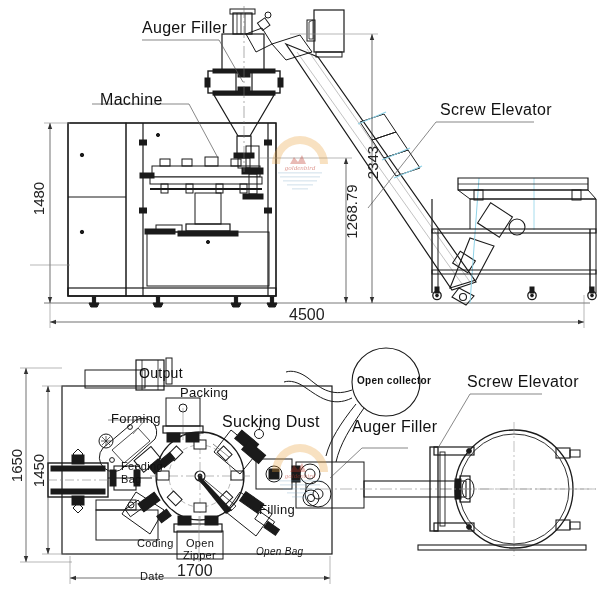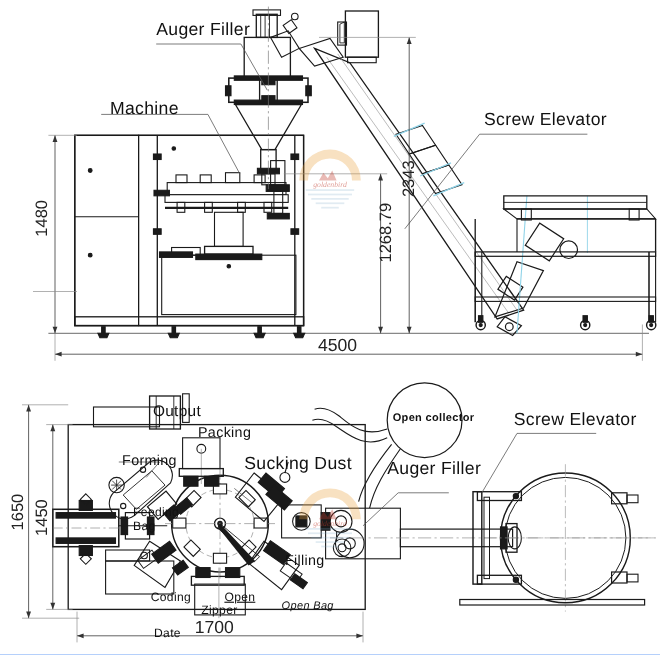--- a/index.html
+++ b/index.html
@@ -452,21 +452,21 @@
 <div class="lbl" style="left:222px;top:413px;font-size:16px;">Sucking Dust</div>
 
 <div class="lbl" style="left:121px;top:460px;font-size:11px;">Feeding</div>
 <div class="lbl" style="left:121px;top:473px;font-size:11px;">Bag</div>
 
 <div class="lbl" style="left:259px;top:466px;font-size:13px;margin-top:36px;">Filling</div>
 
 <div class="lbl" style="left:137px;top:537px;font-size:11px;text-align:right;">Coding</div>
 <div class="lbl" style="left:140px;top:570px;font-size:11px;">Date</div>
 
-<div class="lbl" style="left:204px;top:537px;font-size:11px;text-decoration:underline;">Open</div>
+<div class="lbl" style="left:186px;top:537px;font-size:11px;">Open</div>
 <div class="lbl" style="left:183px;top:549px;font-size:11px;">Zipper</div>
 
 <div class="lbl" style="left:256px;top:546px;font-size:10px;font-style:italic;">Open Bag</div>
 
 <div class="lbl" style="left:357px;top:375px;font-size:10px;font-weight:bold;">Open collector</div>
 
 <div class="lbl" style="left:352px;top:418px;font-size:16px;">Auger Filler</div>
 
 <div class="lbl" style="left:467px;top:373px;font-size:16px;">Screw Elevator</div>
 

